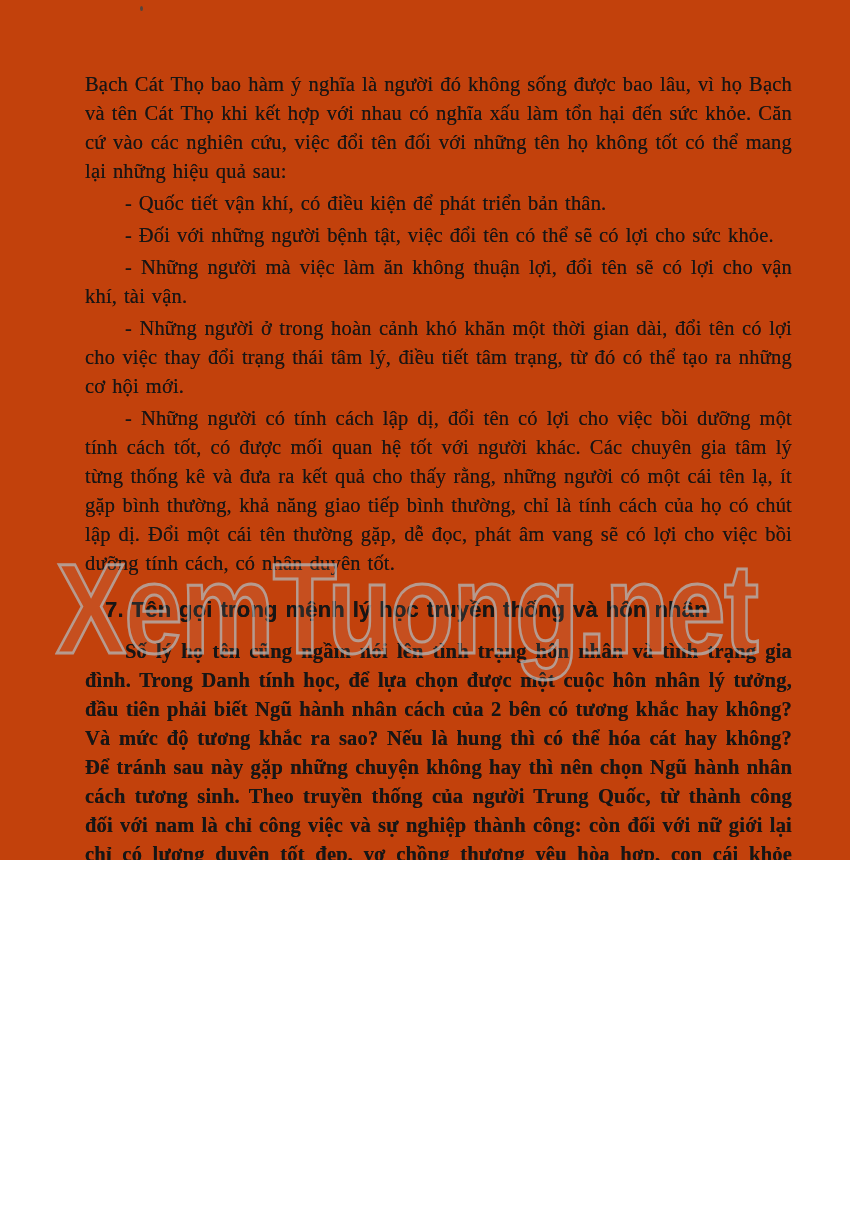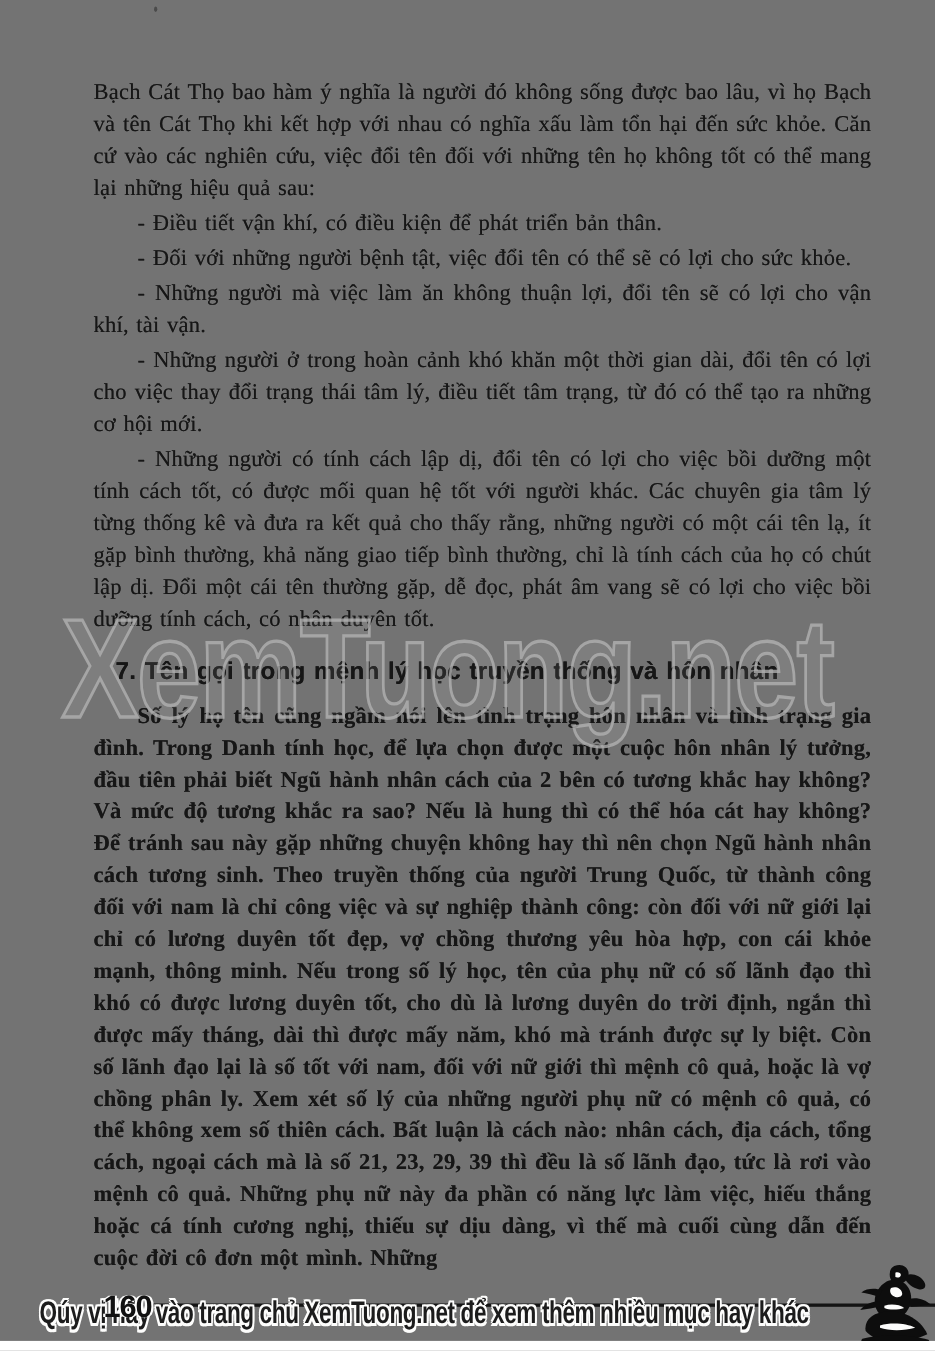--- a/index.html
+++ b/index.html
@@ -1,20 +1,20 @@
 <!DOCTYPE html>
 <html><head>
 <meta charset="utf-8">
 <style>
   html, body { margin: 0; padding: 0; background: #ffffff; }
   .page {
     position: relative;
     width: 850px;
-    height: 1219px;
-    background: #737373;
+    height: 860px;
+    background: #c2410c;
     overflow: hidden;
     font-family: "Liberation Serif", serif;
     color: #161616;
   }
   .scan-speck {
     position: absolute;
     left: 140px; top: 6px;
     width: 3px; height: 5px;
     background: #444;
     border-radius: 50%;
@@ -104,21 +104,21 @@
 </style>
 </head>
 <body>
 
 <div class="page">
 
   <div class="scan-speck"></div>
 
   <div class="text-col">
     <p>Bạch Cát Thọ bao hàm ý nghĩa là người đó không sống được bao lâu, vì họ Bạch và tên Cát Thọ khi kết hợp với nhau có nghĩa xấu làm tổn hại đến sức khỏe. Căn cứ vào các nghiên cứu, việc đổi tên đối với những tên họ không tốt có thể mang lại những hiệu quả sau:</p>
-    <p class="bullet">- Điều tiết vận khí, có điều kiện để phát triển bản thân.</p>
+    <p class="bullet">- Quốc tiết vận khí, có điều kiện để phát triển bản thân.</p>
     <p class="bullet">- Đối với những người bệnh tật, việc đổi tên có thể sẽ có lợi cho sức khỏe.</p>
     <p class="bullet">- Những người mà việc làm ăn không thuận lợi, đổi tên sẽ có lợi cho vận khí, tài vận.</p>
     <p class="bullet">- Những người ở trong hoàn cảnh khó khăn một thời gian dài, đổi tên có lợi cho việc thay đổi trạng thái tâm lý, điều tiết tâm trạng, từ đó có thể tạo ra những cơ hội mới.</p>
     <p class="bullet">- Những người có tính cách lập dị, đổi tên có lợi cho việc bồi dưỡng một tính cách tốt, có được mối quan hệ tốt với người khác. Các chuyên gia tâm lý từng thống kê và đưa ra kết quả cho thấy rằng, những người có một cái tên lạ, ít gặp bình thường, khả năng giao tiếp bình thường, chỉ là tính cách của họ có chút lập dị. Đổi một cái tên thường gặp, dễ đọc, phát âm vang sẽ có lợi cho việc bồi dưỡng tính cách, có nhân duyên tốt.</p>
     <h2 class="section-heading">7. Tên gọi trong mệnh lý học truyền thống và hôn nhân</h2>
     <p class="section">Số lý họ tên cũng ngầm nói lên tình trạng hôn nhân và tình trạng gia đình. Trong Danh tính học, để lựa chọn được một cuộc hôn nhân lý tưởng, đầu tiên phải biết Ngũ hành nhân cách của 2 bên có tương khắc hay không? Và mức độ tương khắc ra sao? Nếu là hung thì có thể hóa cát hay không? Để tránh sau này gặp những chuyện không hay thì nên chọn Ngũ hành nhân cách tương sinh. Theo truyền thống của người Trung Quốc, từ thành công đối với nam là chỉ công việc và sự nghiệp thành công: còn đối với nữ giới lại chỉ có lương duyên tốt đẹp, vợ chồng thương yêu hòa hợp, con cái khỏe mạnh, thông minh. Nếu trong số lý học, tên của phụ nữ có số lãnh đạo thì khó có được lương duyên tốt, cho dù là lương duyên do trời định, ngắn thì được mấy tháng, dài thì được mấy năm, khó mà tránh được sự ly biệt. Còn số lãnh đạo lại là số tốt với nam, đối với nữ giới thì mệnh cô quả, hoặc là vợ chồng phân ly. Xem xét số lý của những người phụ nữ có mệnh cô quả, có thể không xem số thiên cách. Bất luận là cách nào: nhân cách, địa cách, tổng cách, ngoại cách mà là số 21, 23, 29, 39 thì đều là số lãnh đạo, tức là rơi vào mệnh cô quả. Những phụ nữ này đa phần có năng lực làm việc, hiếu thắng hoặc cá tính cương nghị, thiếu sự dịu dàng, vì thế mà cuối cùng dẫn đến cuộc đời cô đơn một mình. Những</p>
   </div>
 
   <div class="watermark">XemTuong.net</div>
 

